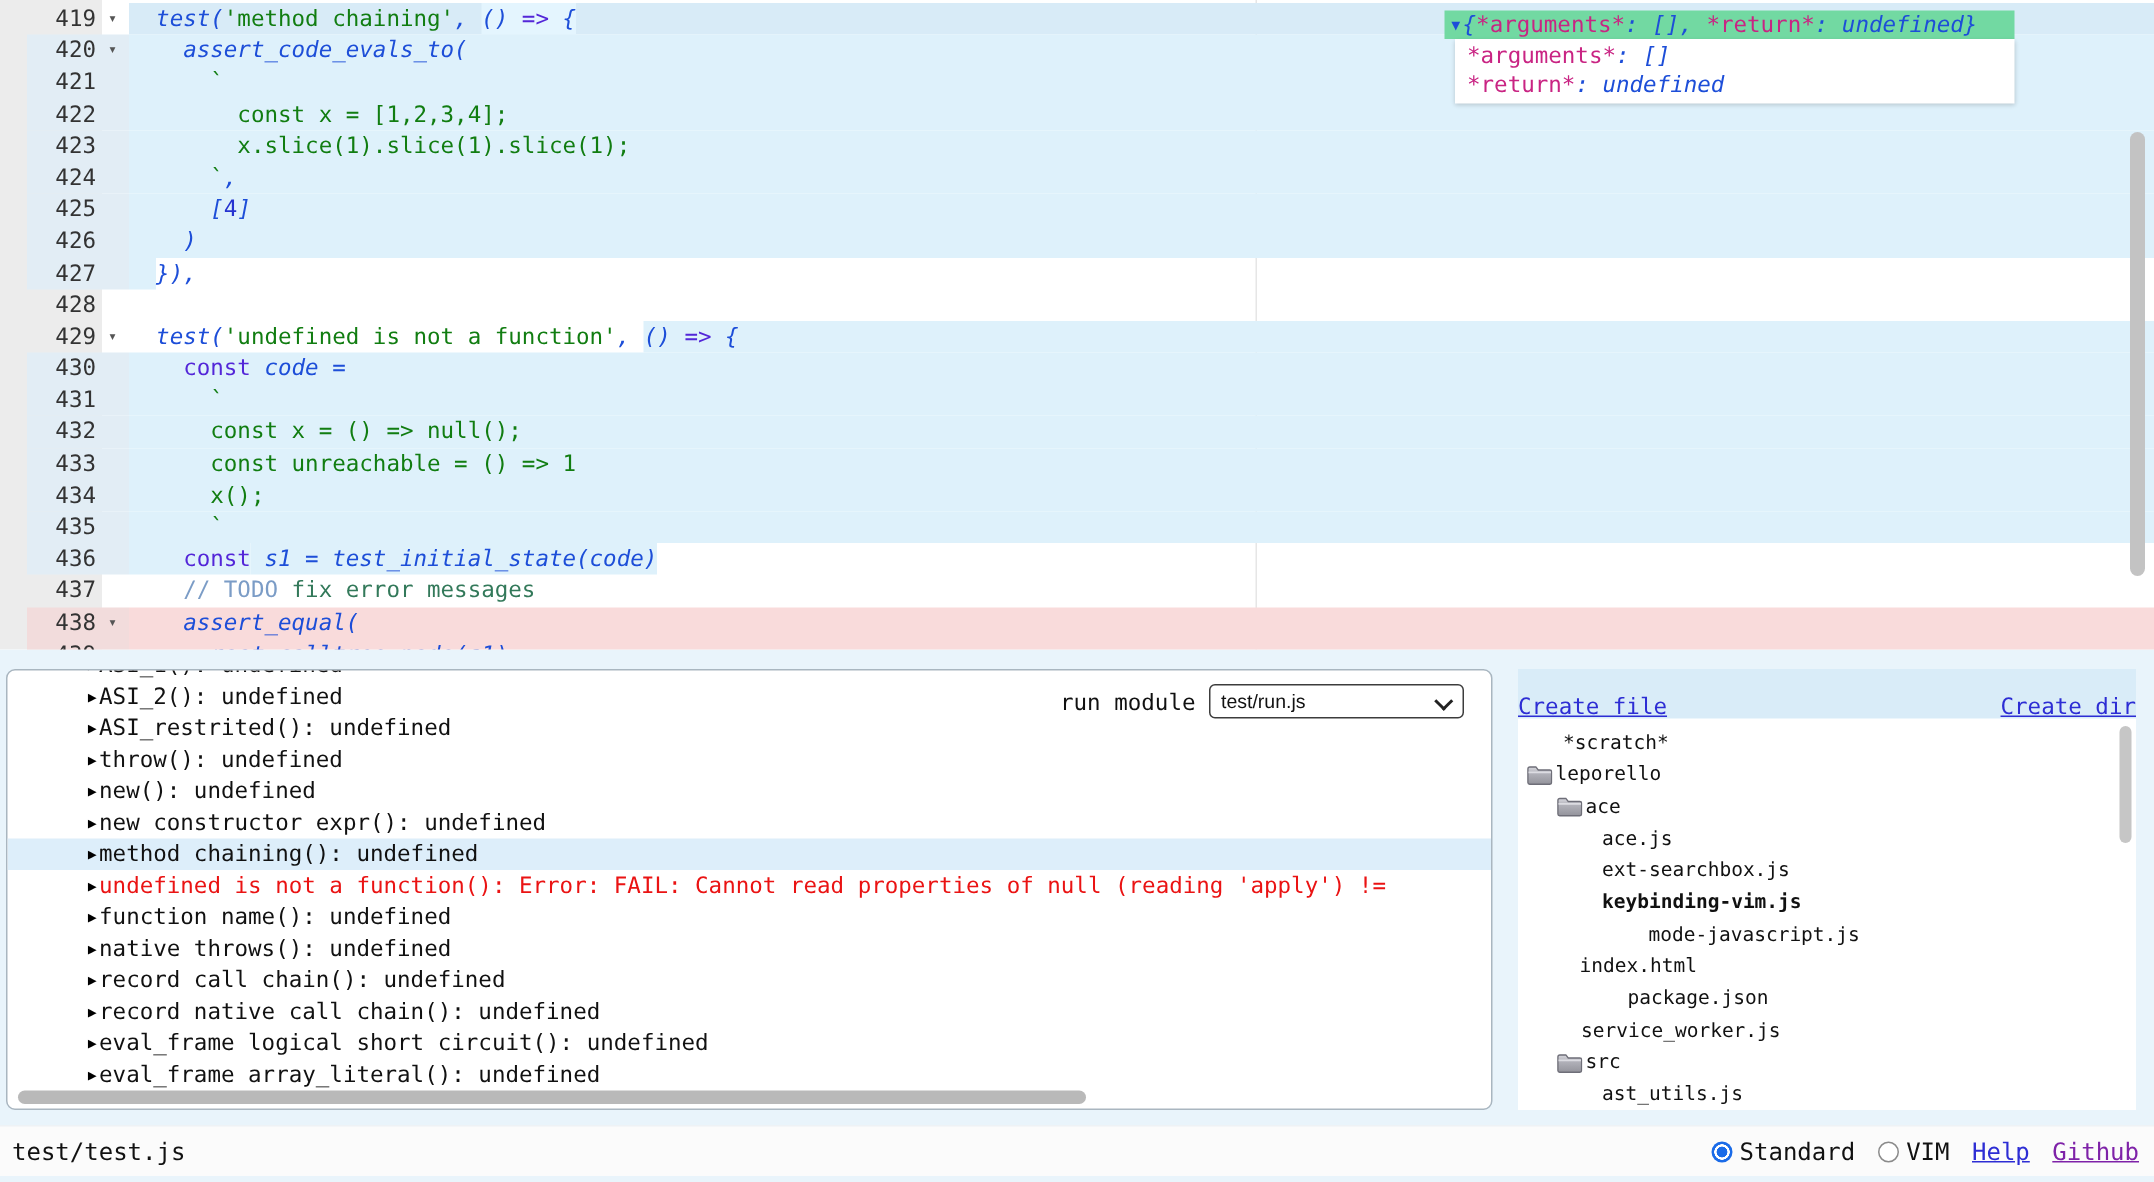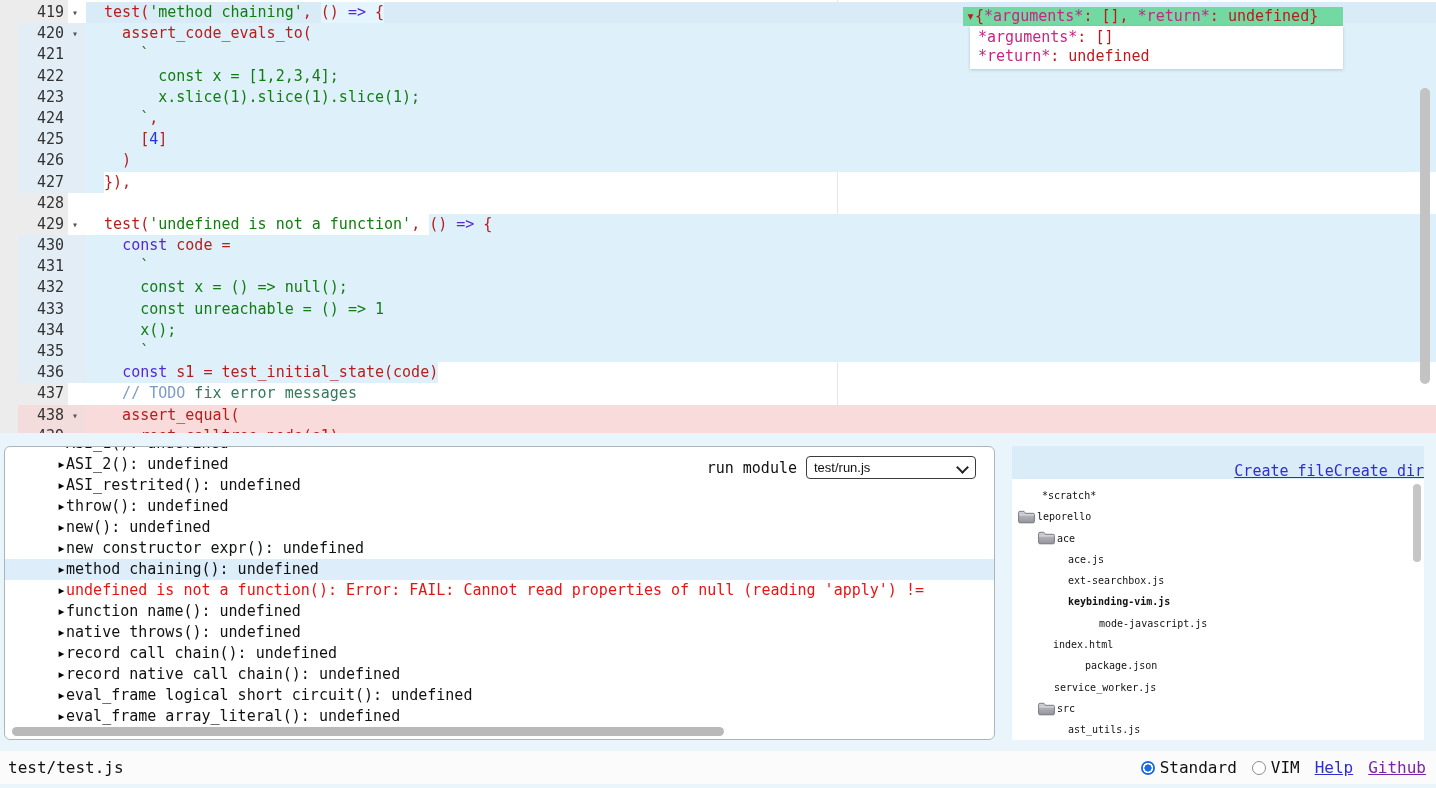--- a/index.html
+++ b/index.html
@@ -14,21 +14,21 @@
   .crow{display:flex;height:21.2px;font-size:15px;line-height:21.2px;}
   .gut{width:68px;flex:none;display:flex;color:#333;position:relative;z-index:1;}
   .gut.gb{background:#e2edf5;} .gut.gp{background:#f2dcdc;}
   .gut .num{width:46px;text-align:right;}
   .gut .caret{width:22px;text-align:center;font-size:10px;color:#555;}
   .cline{flex:1;display:flex;white-space:pre;}
   .row-sel .cline{background:#d8ebf7;}
   .row-blue .cline{background:#def1fb;}
   .row-pink .cline{background:#f9dbdb;}
   .tail{flex:1;}
-  .tk-plain{color:#b91c1c;} .tk-str{color:#117d11;} .tk-kw{color:#5326d8;}
+  .tk-plain{color:#1d4ed8;font-style:italic;} .tk-str{color:#117d11;} .tk-kw{color:#5326d8;}
   .tk-num{color:#2633d0;} .tk-comt{color:#7b9cc6;} .tk-comg{color:#33795a;}
   .tk-mag{color:#c92483;}
   .bg-blue{background:#def1fb;} .bg-sel2{background:#e4f5fe;}
   .editor-scrollbar{position:absolute;right:6px;top:88px;width:10px;height:296px;
         background:#c3c3c3;border-radius:5px;z-index:5;}
 
   
   .tooltip{position:absolute;left:963px;top:7px;width:380px;font-size:15px;z-index:6;}
   .tooltip-header{background:#72d9a2;height:19px;line-height:19px;padding:0 3px;white-space:pre;}
   .tooltip-body{background:#fff;margin-left:7px;box-shadow:0 1px 3px rgba(0,0,0,0.18);padding:2px 0 3px;}
@@ -49,24 +49,24 @@
         border:1px solid #3c3c3c;border-radius:4px;font-family:"Liberation Sans",sans-serif;
         font-size:13px;padding:0 22px 0 7px;color:#111;}
   .select-chevron{position:absolute;right:9px;top:7px;width:7px;height:7px;border-left:2px solid #222;
         border-bottom:2px solid #222;transform:rotate(-45deg);pointer-events:none;}
   .hscroll{position:absolute;left:3px;right:3px;bottom:2px;height:11px;}
   .hscroll-thumb{position:absolute;left:4px;top:1px;width:712px;height:9px;background:#b9b9b9;border-radius:5px;}
 
   
   .files-panel{position:absolute;left:1012px;top:446px;width:412px;height:294px;}
   .files-header{height:50px;background:#d9ecf8;display:flex;align-items:center;
-        justify-content:flex-end;font-size:15px;}
+        justify-content:space-between;font-size:15px;}
   .files-header a{color:#2d2dd4;text-decoration:underline;cursor:pointer;}
   .files-list{position:absolute;top:33px;left:0;right:0;bottom:0;background:#fff;overflow:hidden;
-        padding-top:6px;font-size:10px;}
+        padding-top:6px;font-size:13px;}
   .file-item{height:21.3px;line-height:21.3px;display:flex;align-items:center;white-space:pre;}
   .file-item .ficon{display:inline-flex;margin-right:2px;}
   .files-scrollbar{position:absolute;right:3px;top:38px;width:8px;height:78px;background:#c6c6c6;border-radius:4px;}
 
   
   .status-bar{position:absolute;left:0;top:750px;width:1436px;height:34px;background:#fbfbfb;
         display:flex;align-items:center;font-size:16px;border-top:1px solid #eef2f5;box-sizing:border-box;}
   .file-path{padding-left:8px;}
   .status-right{margin-left:auto;display:flex;align-items:center;gap:15px;padding-right:10px;}
   .kb-option{display:flex;align-items:center;gap:5px;cursor:pointer;}

